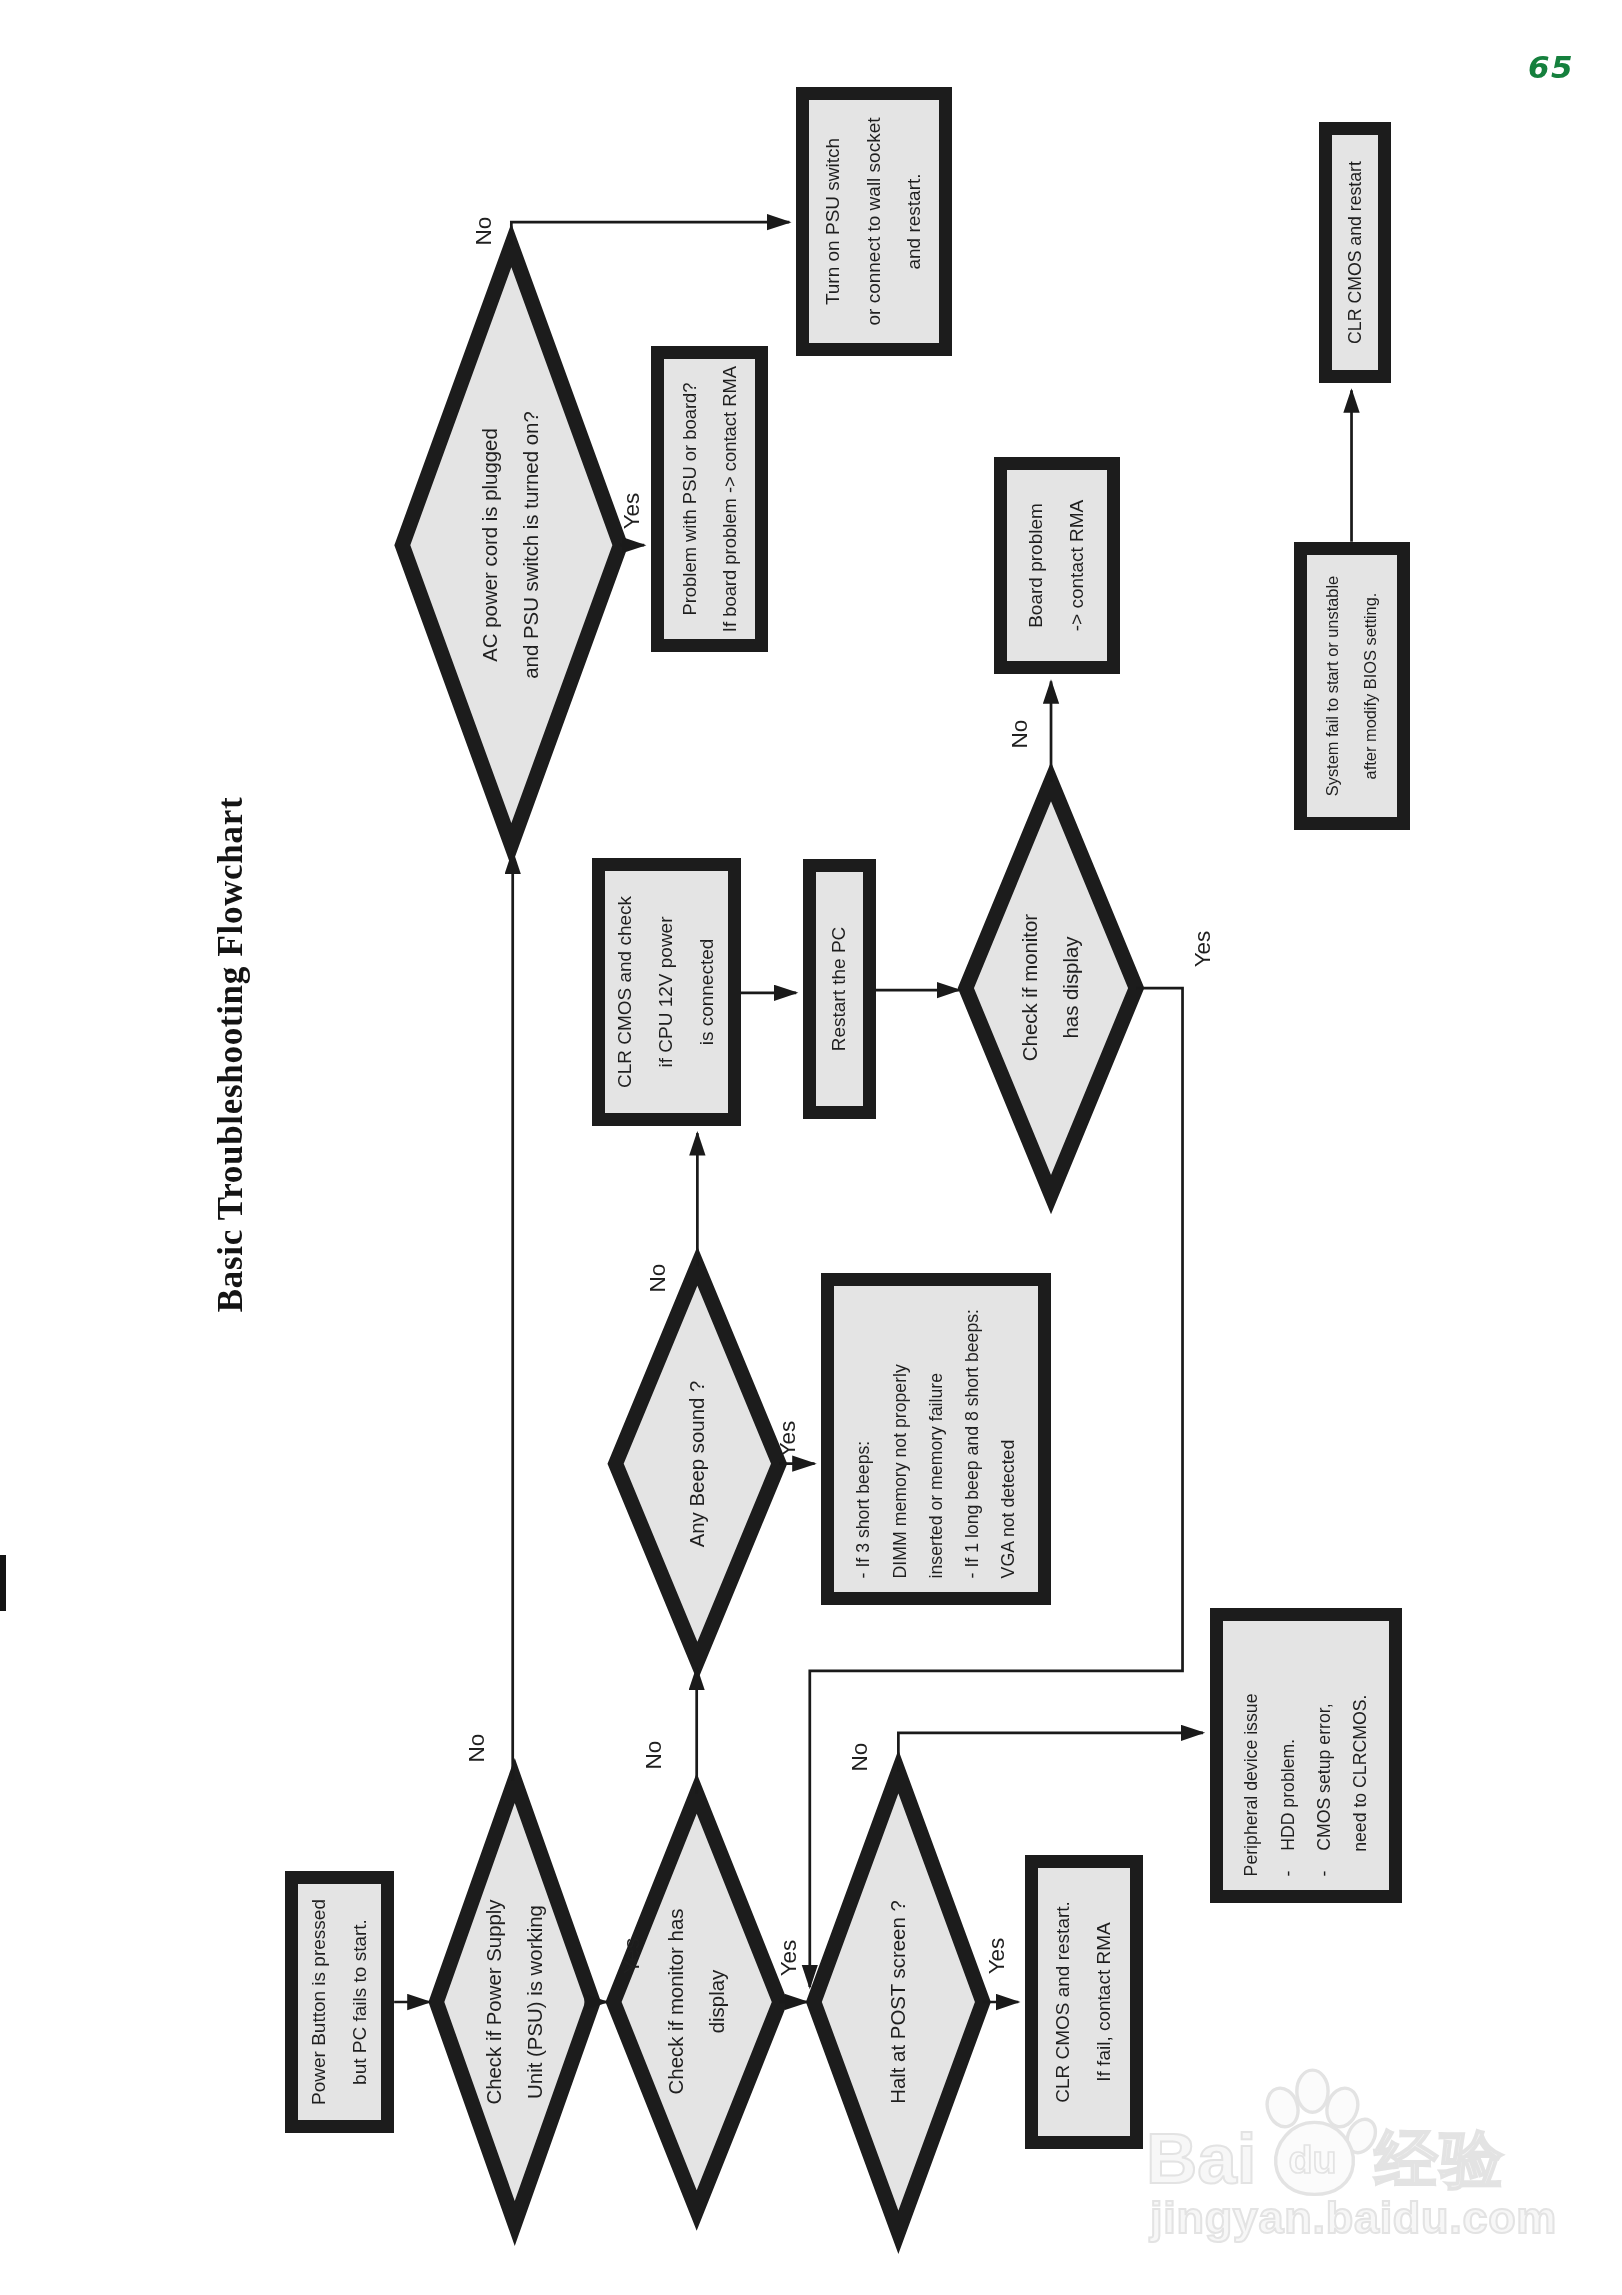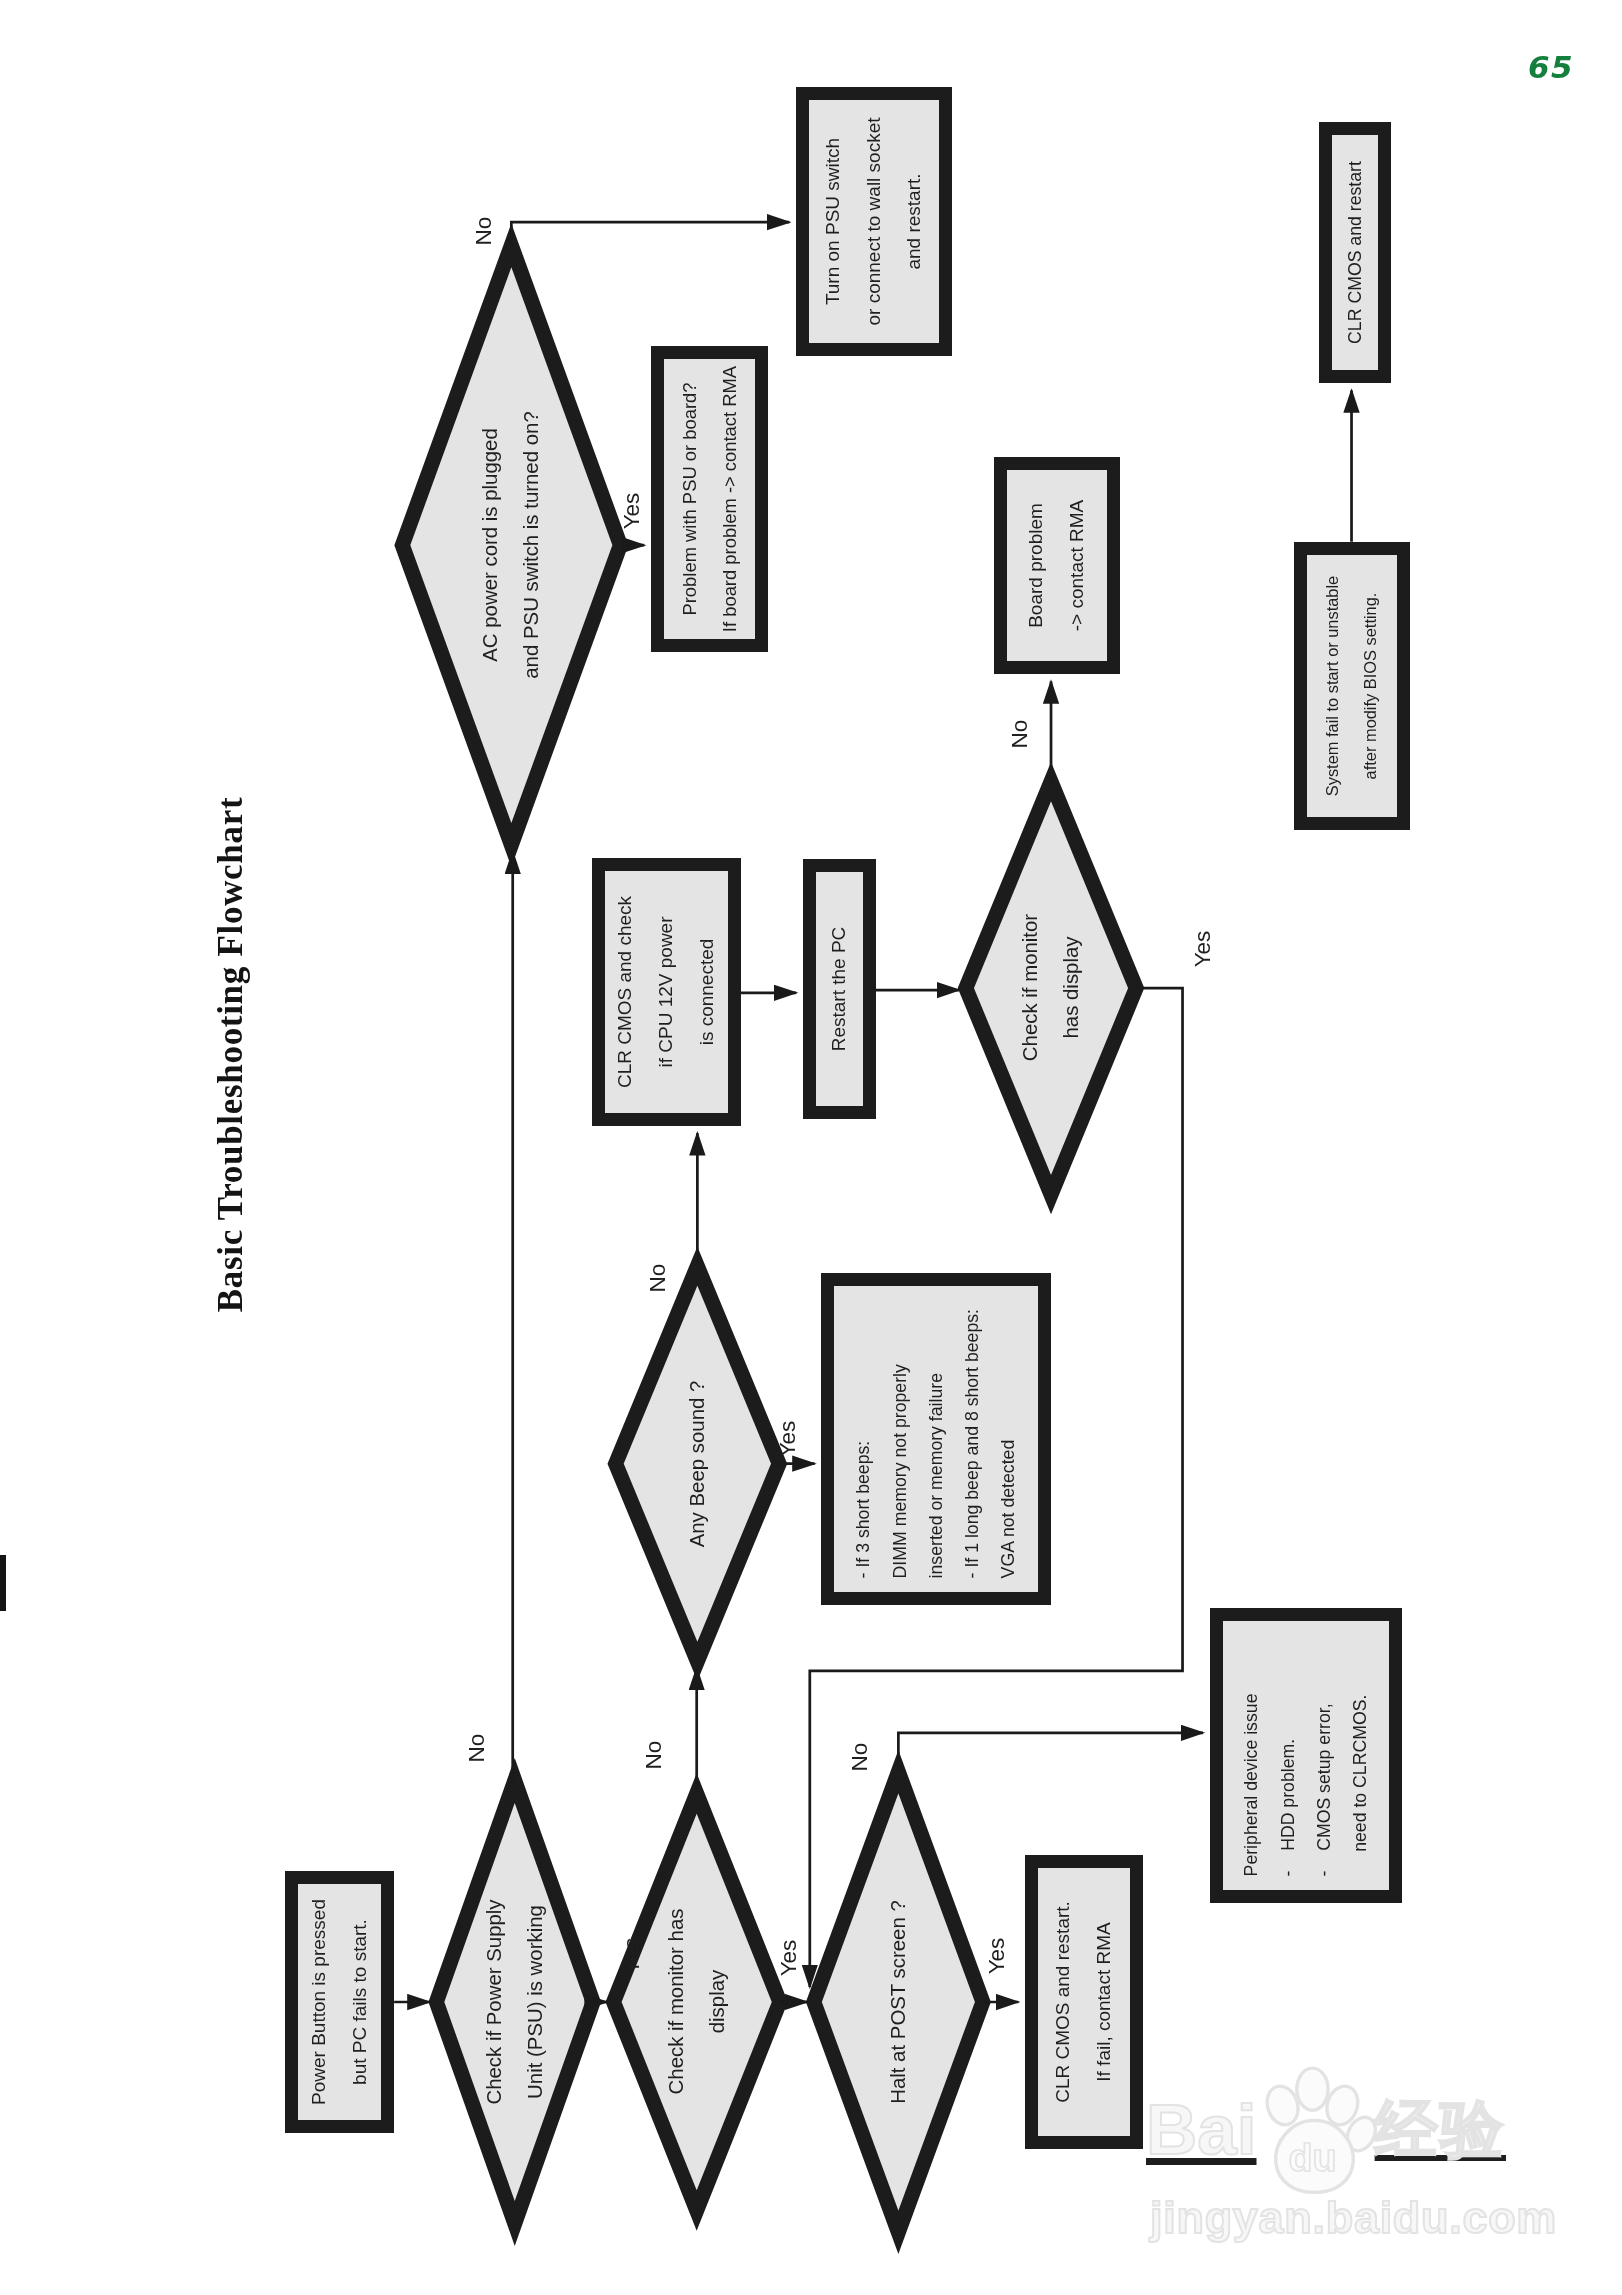--- a/index.html
+++ b/index.html
@@ -8,21 +8,21 @@
     font-family:"Liberation Sans",sans-serif;color:#1e1e1e;
   }
   
   .page-number{
     position:absolute;right:49px;top:49px;
     font-family:"DejaVu Sans",sans-serif;font-weight:bold;font-style:italic;
     font-size:31px;color:#15803d;letter-spacing:1.4px;
   }
   .scan-artifact{position:absolute;left:0;top:1555px;width:6.1px;height:56px;background:#141414;}
   .watermark{position:absolute;left:1146px;top:2065px;width:457px;height:211px;}
-  .wm-row{display:flex;align-items:center;height:129px;text-decoration:underline;}
+  .wm-row{display:flex;align-items:flex-end;height:129px;}
   .wm-ghost{
     color:#f7f7f7;-webkit-text-stroke:2px #e3e3e3;font-weight:bold;
   }
   .wm-bai{font-size:71px;line-height:1;}
   .wm-cn{font-size:63px;line-height:1.1;letter-spacing:2.7px;}
   .wm-url{font-size:45px;line-height:1;margin-top:1.4px;padding-left:4.1px;letter-spacing:0.7px;}
   .wm-paw{margin:0 -4.1px -9.5px -6.8px;}
   
   .canvas{
     position:absolute;left:-336px;top:336px;width:2295px;height:1623px;

